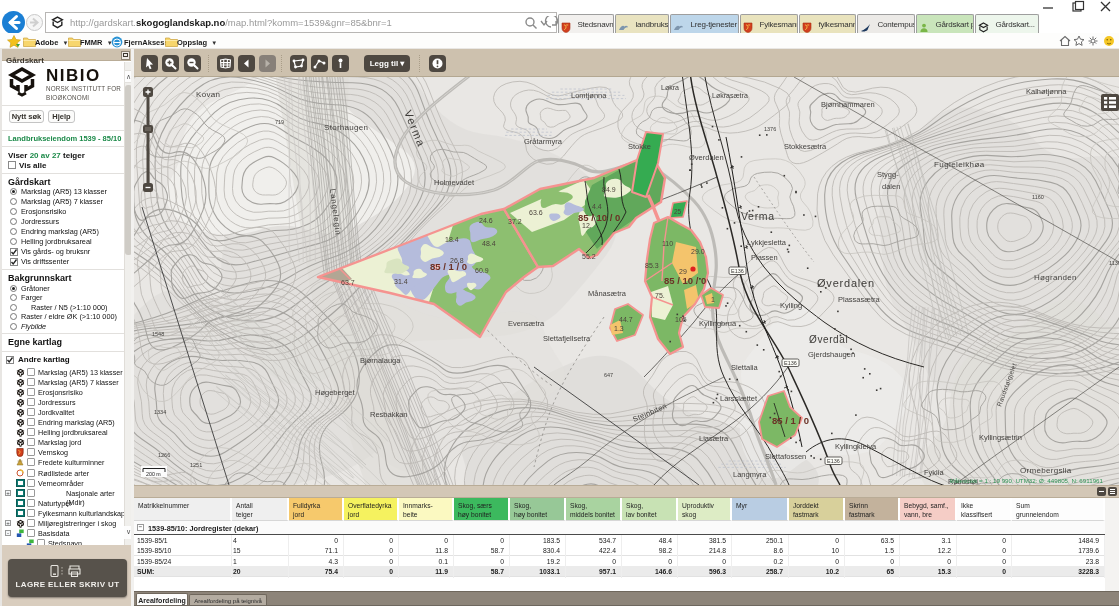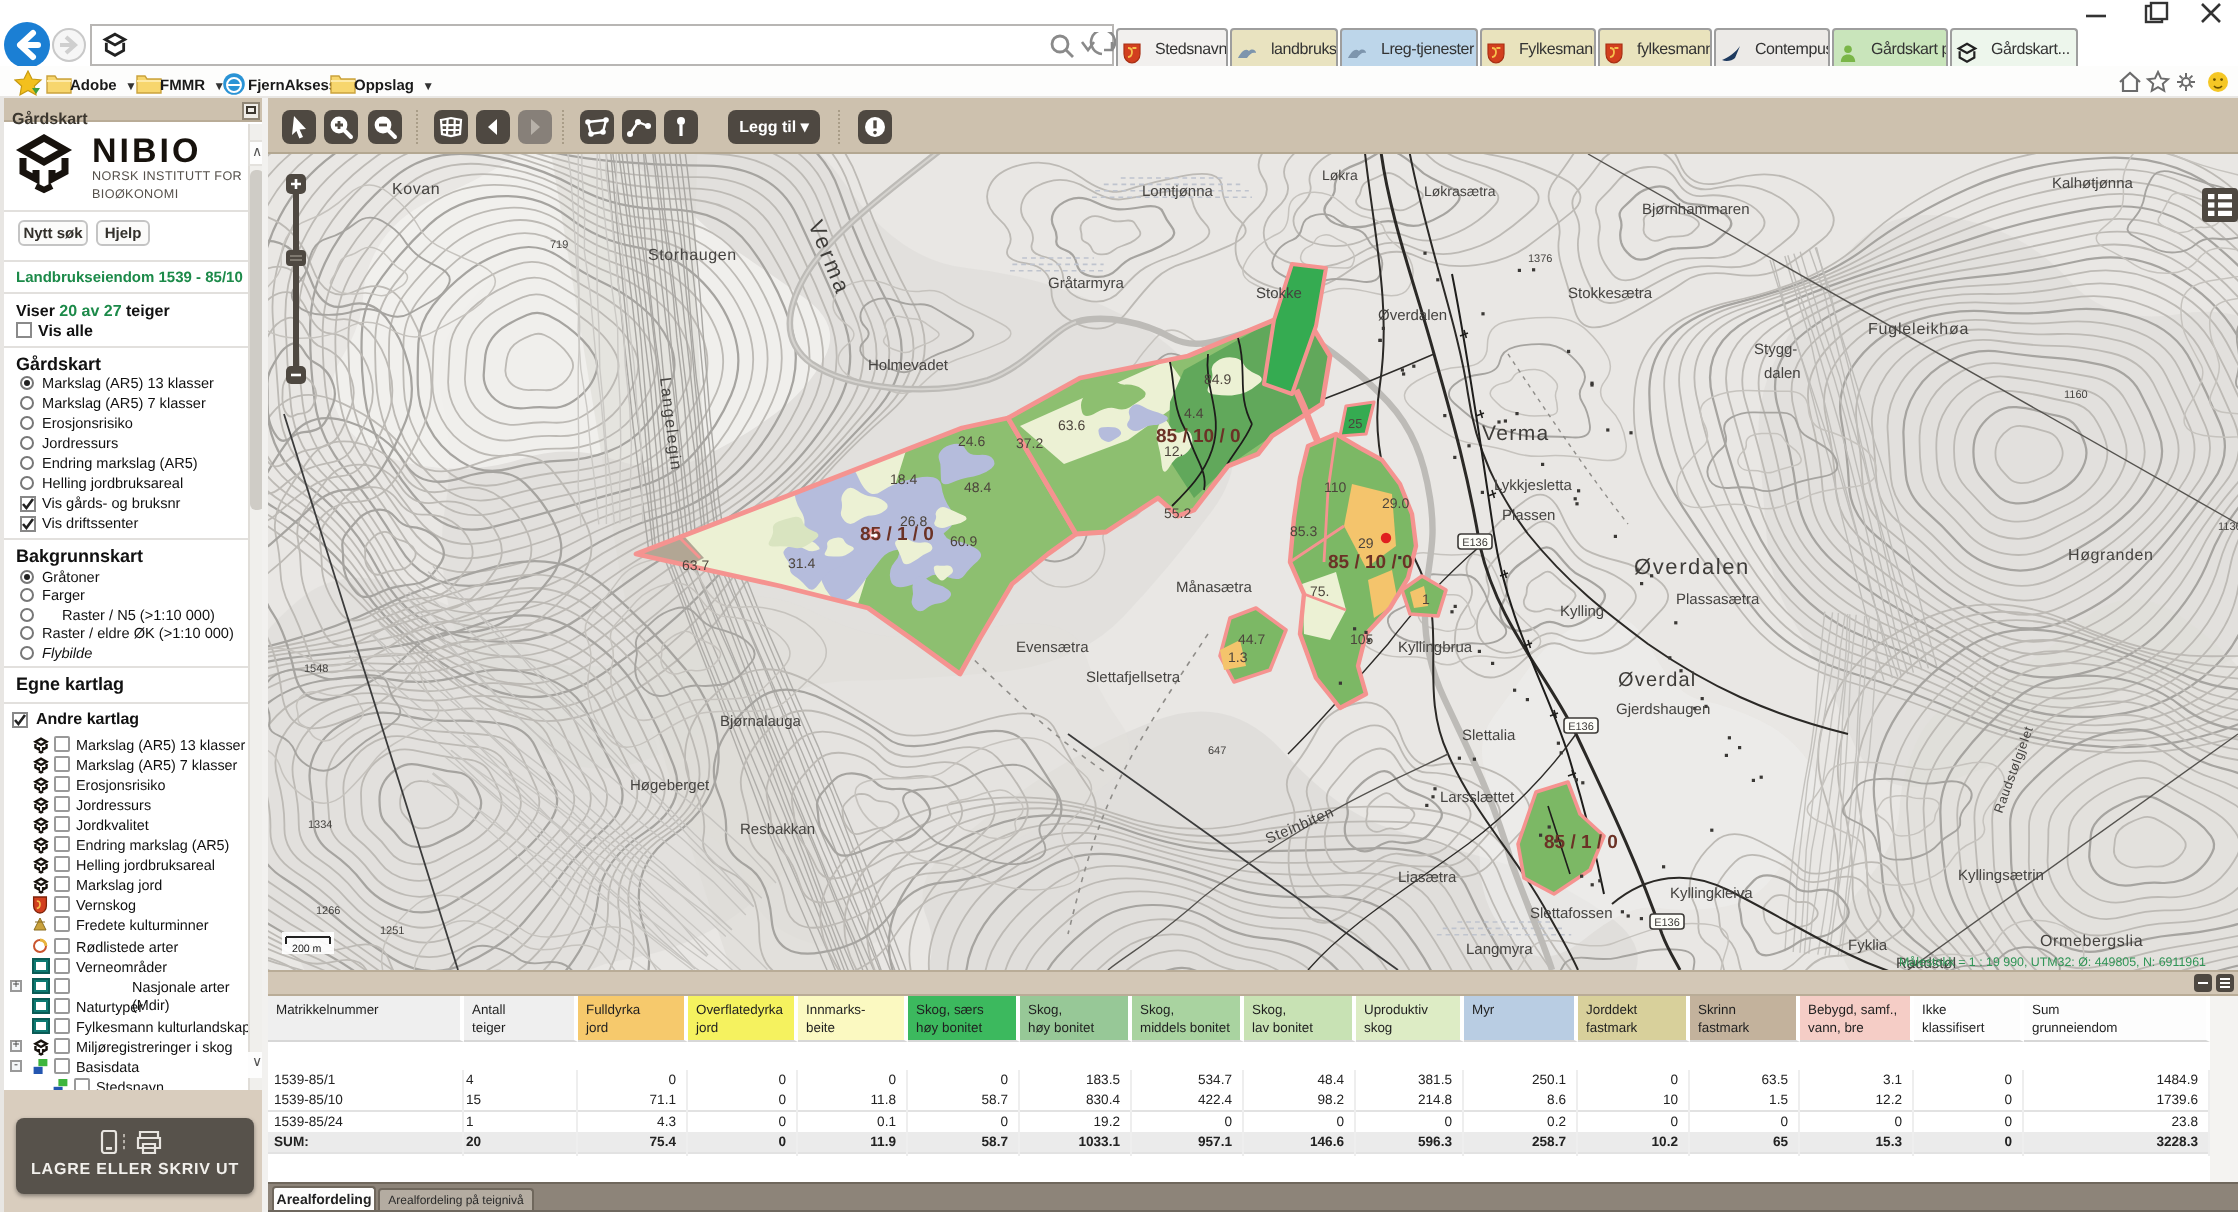--- a/index.html
+++ b/index.html
@@ -16,20 +16,21 @@
     </svg>
 <div class="abs" style="left:26px;top:14px;width:17px;height:17px;border-radius:50%;border:1px solid #c9c9c9;background:#f6f6f6;"></div>
 <svg class="abs" style="left:26px;top:14px;" width="17" height="17" viewBox="0 0 17 17">
       <path d="M7 4.5 L11.5 8.5 L7 12.5 M4 8.5 H11" stroke="#cfcfcf" stroke-width="2" fill="none"></path>
     </svg>
 <div class="abs" style="left:45px;top:12px;width:512px;height:21px;background:#fff;border:1px solid #b8b6b4;"></div>
 <svg class="abs" style="left:51px;top:16px;" width="13" height="13" viewBox="0 0 24 24">
       <path d="M12 2 L21 7 L12 12 L3 7 Z" fill="none" stroke="#222" stroke-width="2.6"></path>
       <path d="M4 10 L4 17 L12 21.5 L20 17 L20 10" fill="none" stroke="#222" stroke-width="2.6"></path>
     </svg>
+<div class="abs" style="left:70px;top:16.5px;font-size:9.5px;color:#9a9a9a;white-space:nowrap;">http://gardskart.<span style="color:#1a1a1a;font-weight:bold;">skogoglandskap.no</span><span style="color:#9a9a9a;">/map.html?komm=1539&amp;gnr=85&amp;bnr=1</span></div>
 <svg class="abs" style="left:524px;top:16px;" width="34" height="14" viewBox="0 0 34 14">
       <circle cx="6" cy="6" r="4" fill="none" stroke="#8a8a8a" stroke-width="1.4"></circle>
       <path d="M9 9 L12.5 12.5" stroke="#8a8a8a" stroke-width="1.4"></path>
       <path d="M17 5 l3 4 3-4" fill="none" stroke="#8a8a8a" stroke-width="1.3"></path>
       <path d="M27 11 a6 6 0 1 1 5 -2 M32 5 v4 h-4" fill="none" stroke="#8a8a8a" stroke-width="1.3"></path>
     </svg>
 </div>
 <div class="abs" style="left:557px;top:14px;width:494px;height:19px;">
 <div class="abs" style="left:1px;top:0;width:56px;height:19px;background:#f2f0ee;border:1px solid #9e9e9e;border-bottom:none;border-radius:2px 2px 0 0;overflow:hidden;white-space:nowrap;">
 <span style="display:inline-block;margin:4px 0 0 2px;vertical-align:top;"><svg width="10" height="11" viewBox="0 0 10 11">
@@ -1023,20 +1024,24 @@
 <div class="abs" style="left:432px;top:0;width:56px;height:23px;background:#a9d3a0;border-right:2px solid #fff;border-bottom:1px solid #d7d7d7;font-size:6.7px;color:#1f1f1f;padding:2.5px 0 0 4px;line-height:1.35;">Skog,<br>middels bonitet</div>
 <div class="abs" style="left:488px;top:0;width:56px;height:23px;background:#c8e2b4;border-right:2px solid #fff;border-bottom:1px solid #d7d7d7;font-size:6.7px;color:#1f1f1f;padding:2.5px 0 0 4px;line-height:1.35;">Skog,<br>lav bonitet</div>
 <div class="abs" style="left:544px;top:0;width:54px;height:23px;background:#ddecc5;border-right:2px solid #fff;border-bottom:1px solid #d7d7d7;font-size:6.7px;color:#1f1f1f;padding:2.5px 0 0 4px;line-height:1.35;">Uproduktiv<br>skog</div>
 <div class="abs" style="left:598px;top:0;width:57px;height:23px;background:#b9cde3;border-right:2px solid #fff;border-bottom:1px solid #d7d7d7;font-size:6.7px;color:#1f1f1f;padding:2.5px 0 0 4px;line-height:1.35;">Myr</div>
 <div class="abs" style="left:655px;top:0;width:56px;height:23px;background:#d8d09b;border-right:2px solid #fff;border-bottom:1px solid #d7d7d7;font-size:6.7px;color:#1f1f1f;padding:2.5px 0 0 4px;line-height:1.35;">Jorddekt<br>fastmark</div>
 <div class="abs" style="left:711px;top:0;width:55px;height:23px;background:#c3b29c;border-right:2px solid #fff;border-bottom:1px solid #d7d7d7;font-size:6.7px;color:#1f1f1f;padding:2.5px 0 0 4px;line-height:1.35;">Skrinn<br>fastmark</div>
 <div class="abs" style="left:766px;top:0;width:57px;height:23px;background:#f5cdc6;border-right:2px solid #fff;border-bottom:1px solid #d7d7d7;font-size:6.7px;color:#1f1f1f;padding:2.5px 0 0 4px;line-height:1.35;">Bebygd, samf.,<br>vann, bre</div>
 <div class="abs" style="left:823px;top:0;width:55px;height:23px;background:#fdfdfd;border-right:2px solid #fff;border-bottom:1px solid #d7d7d7;font-size:6.7px;color:#1f1f1f;padding:2.5px 0 0 4px;line-height:1.35;">Ikke<br>klassifisert</div>
 <div class="abs" style="left:878px;top:0;width:93px;height:23px;background:#fdfdfd;border-right:2px solid #fff;border-bottom:1px solid #d7d7d7;font-size:6.7px;color:#1f1f1f;padding:2.5px 0 0 4px;line-height:1.35;">Sum<br>grunneiendom</div>
 <div class="abs" style="left:971px;top:0;width:14px;height:93px;background:#f4f3f1;"></div>
+<div class="abs" style="left:0;top:23px;width:971px;height:14px;background:#fbfbfb;border-bottom:1.5px solid #4a4a4a;font-size:7.3px;font-weight:bold;color:#222;">
+      <span style="position:absolute;left:3px;top:3px;width:7px;height:7px;border:1px solid #999;font-size:6px;line-height:5px;text-align:center;color:#555;background:#fff;">−</span>
+      <span style="position:absolute;left:14px;top:3px;">1539-85/10: Jordregister (dekar)</span>
+    </div>
 <div class="abs" style="left:0;top:37px;width:971px;height:10.6px;background:#fff;border-bottom:1px solid #e2e2e2;"></div>
 <div class="abs" style="left:3px;top:38.5px;font-size:6.8px;font-weight:normal;color:#222;">1539-85/1</div>
 <div class="abs" style="left:99px;top:38.5px;font-size:6.8px;font-weight:normal;color:#222;">4</div>
 <div class="abs" style="left:155px;top:38.5px;width:49px;text-align:right;font-size:6.8px;font-weight:normal;color:#222;">0</div>
 <div class="abs" style="left:210px;top:38.5px;width:49px;text-align:right;font-size:6.8px;font-weight:normal;color:#222;">0</div>
 <div class="abs" style="left:265px;top:38.5px;width:49px;text-align:right;font-size:6.8px;font-weight:normal;color:#222;">0</div>
 <div class="abs" style="left:320px;top:38.5px;width:50px;text-align:right;font-size:6.8px;font-weight:normal;color:#222;">0</div>
 <div class="abs" style="left:376px;top:38.5px;width:50px;text-align:right;font-size:6.8px;font-weight:normal;color:#222;">183.5</div>
 <div class="abs" style="left:432px;top:38.5px;width:50px;text-align:right;font-size:6.8px;font-weight:normal;color:#222;">534.7</div>
 <div class="abs" style="left:488px;top:38.5px;width:50px;text-align:right;font-size:6.8px;font-weight:normal;color:#222;">48.4</div>

